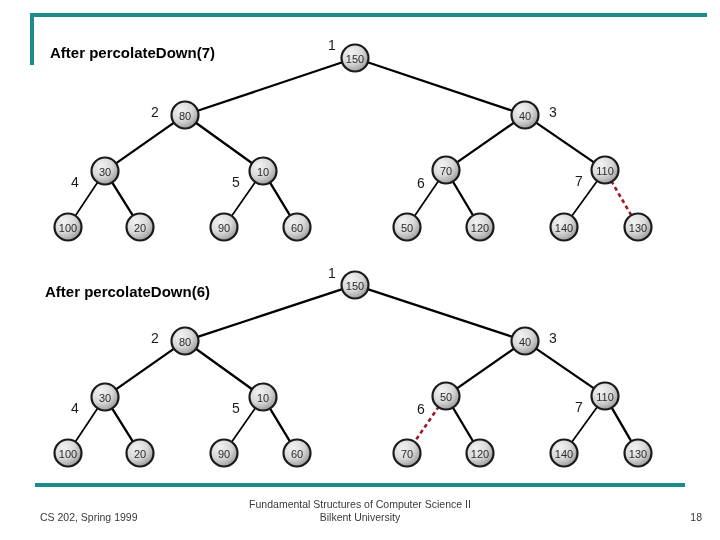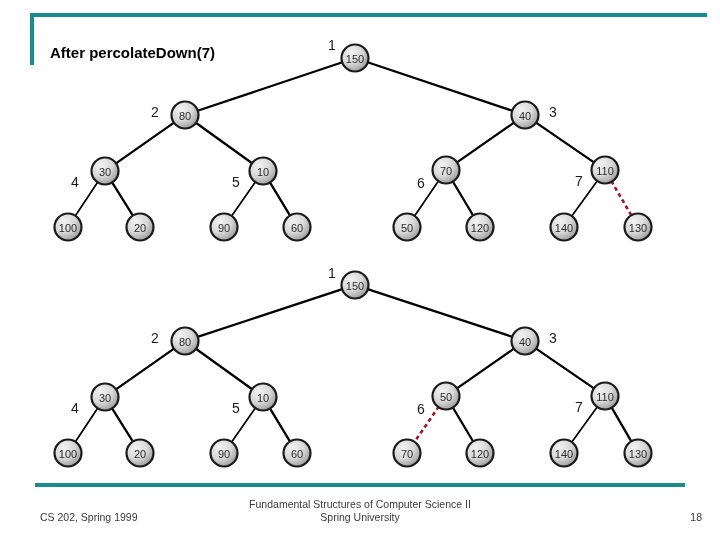--- a/index.html
+++ b/index.html
@@ -214,20 +214,21 @@
       <g>
         <circle cx="564" cy="227" r="13.5" class="node-circle" fill="url(#nodeGrad1)"></circle>
         <text x="564" y="227.5" class="node-value">140</text>
       </g>
       <g>
         <circle cx="638" cy="227" r="13.5" class="node-circle" fill="url(#nodeGrad1)"></circle>
         <text x="638" y="227.5" class="node-value">130</text>
       </g>
     </svg>
 
+  <div class="heading" id="heading-2">After percolateDown(6)</div>
 
   <svg class="tree-svg" id="tree-svg-2" viewBox="0 0 720 540">
       <defs>
         <radialGradient id="nodeGrad2" cx="35%" cy="30%" r="75%">
           <stop offset="0%" stop-color="#f2f2f2"></stop>
           <stop offset="55%" stop-color="#d8d8d8"></stop>
           <stop offset="100%" stop-color="#9a9a9a"></stop>
         </radialGradient>
       </defs>
       <g>
@@ -314,18 +315,18 @@
         <text x="638" y="453.5" class="node-value">130</text>
       </g>
     </svg>
 
   <div class="deco-bottom-line"></div>
 
   <div class="footer-text" id="footer-left">CS 202, Spring 1999</div>
 
   <div class="footer-text" id="footer-center">
     <div>Fundamental Structures of Computer Science II</div>
-    <div>Spring University</div>
+    <div>Bilkent University</div>
   </div>
 
   <div class="footer-text" id="footer-page">18</div>
 
 </div>
 
 </body></html>

